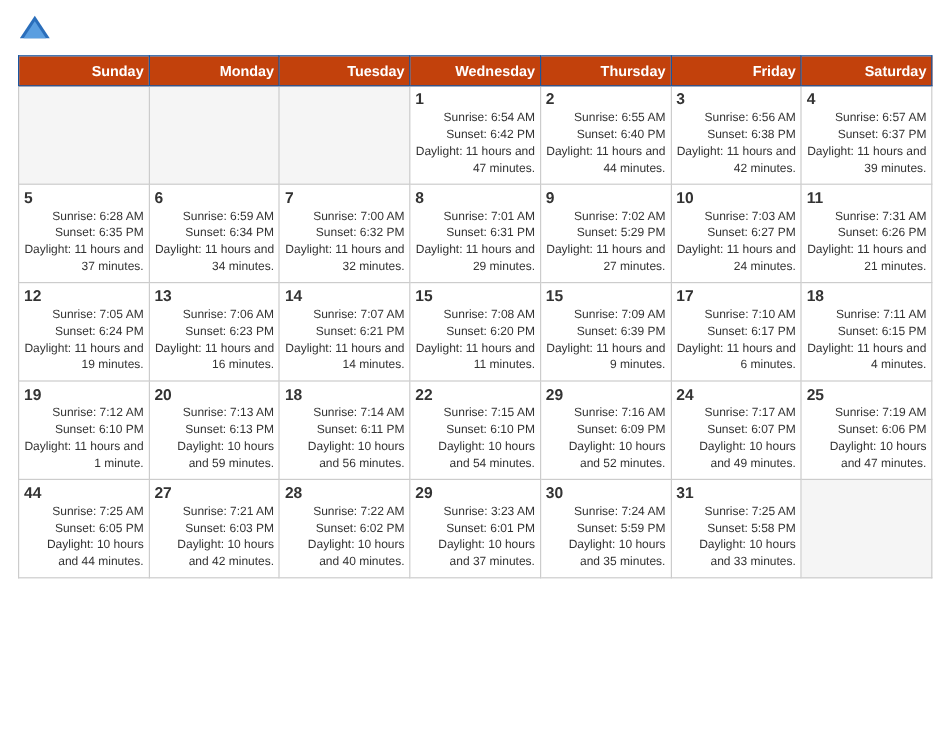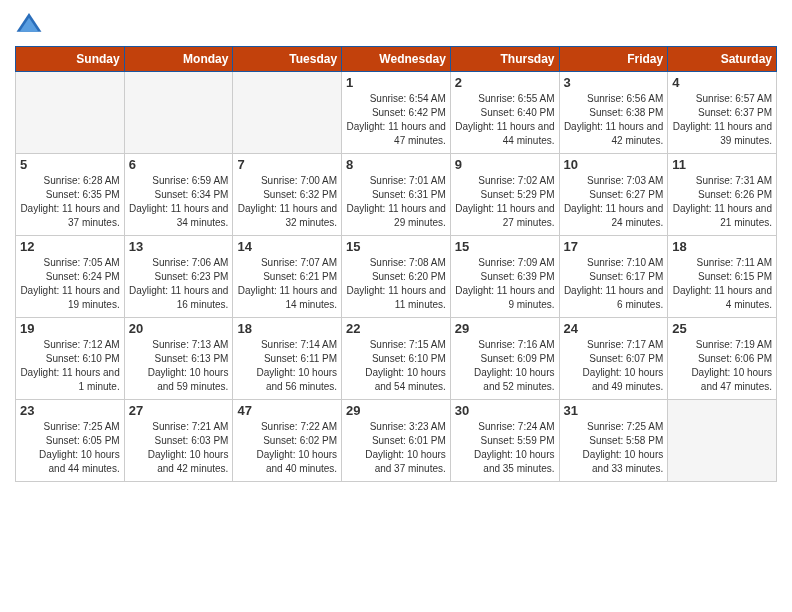--- a/index.html
+++ b/index.html
@@ -291,33 +291,33 @@
           </td>
           <td>
             <div class="day-number">25</div>
             <div class="day-info">Sunrise: 7:19 AM
 Sunset: 6:06 PM
 Daylight: 10 hours and 47 minutes.</div>
           </td>
         </tr>
         <tr>
           <td>
-            <div class="day-number">23</div>
+            <div class="day-number">44</div>
             <div class="day-info">Sunrise: 7:25 AM
 Sunset: 6:05 PM
 Daylight: 10 hours and 44 minutes.</div>
           </td>
           <td>
             <div class="day-number">27</div>
             <div class="day-info">Sunrise: 7:21 AM
 Sunset: 6:03 PM
 Daylight: 10 hours and 42 minutes.</div>
           </td>
           <td>
-            <div class="day-number">47</div>
+            <div class="day-number">28</div>
             <div class="day-info">Sunrise: 7:22 AM
 Sunset: 6:02 PM
 Daylight: 10 hours and 40 minutes.</div>
           </td>
           <td>
             <div class="day-number">29</div>
             <div class="day-info">Sunrise: 3:23 AM
 Sunset: 6:01 PM
 Daylight: 10 hours and 37 minutes.</div>
           </td>

